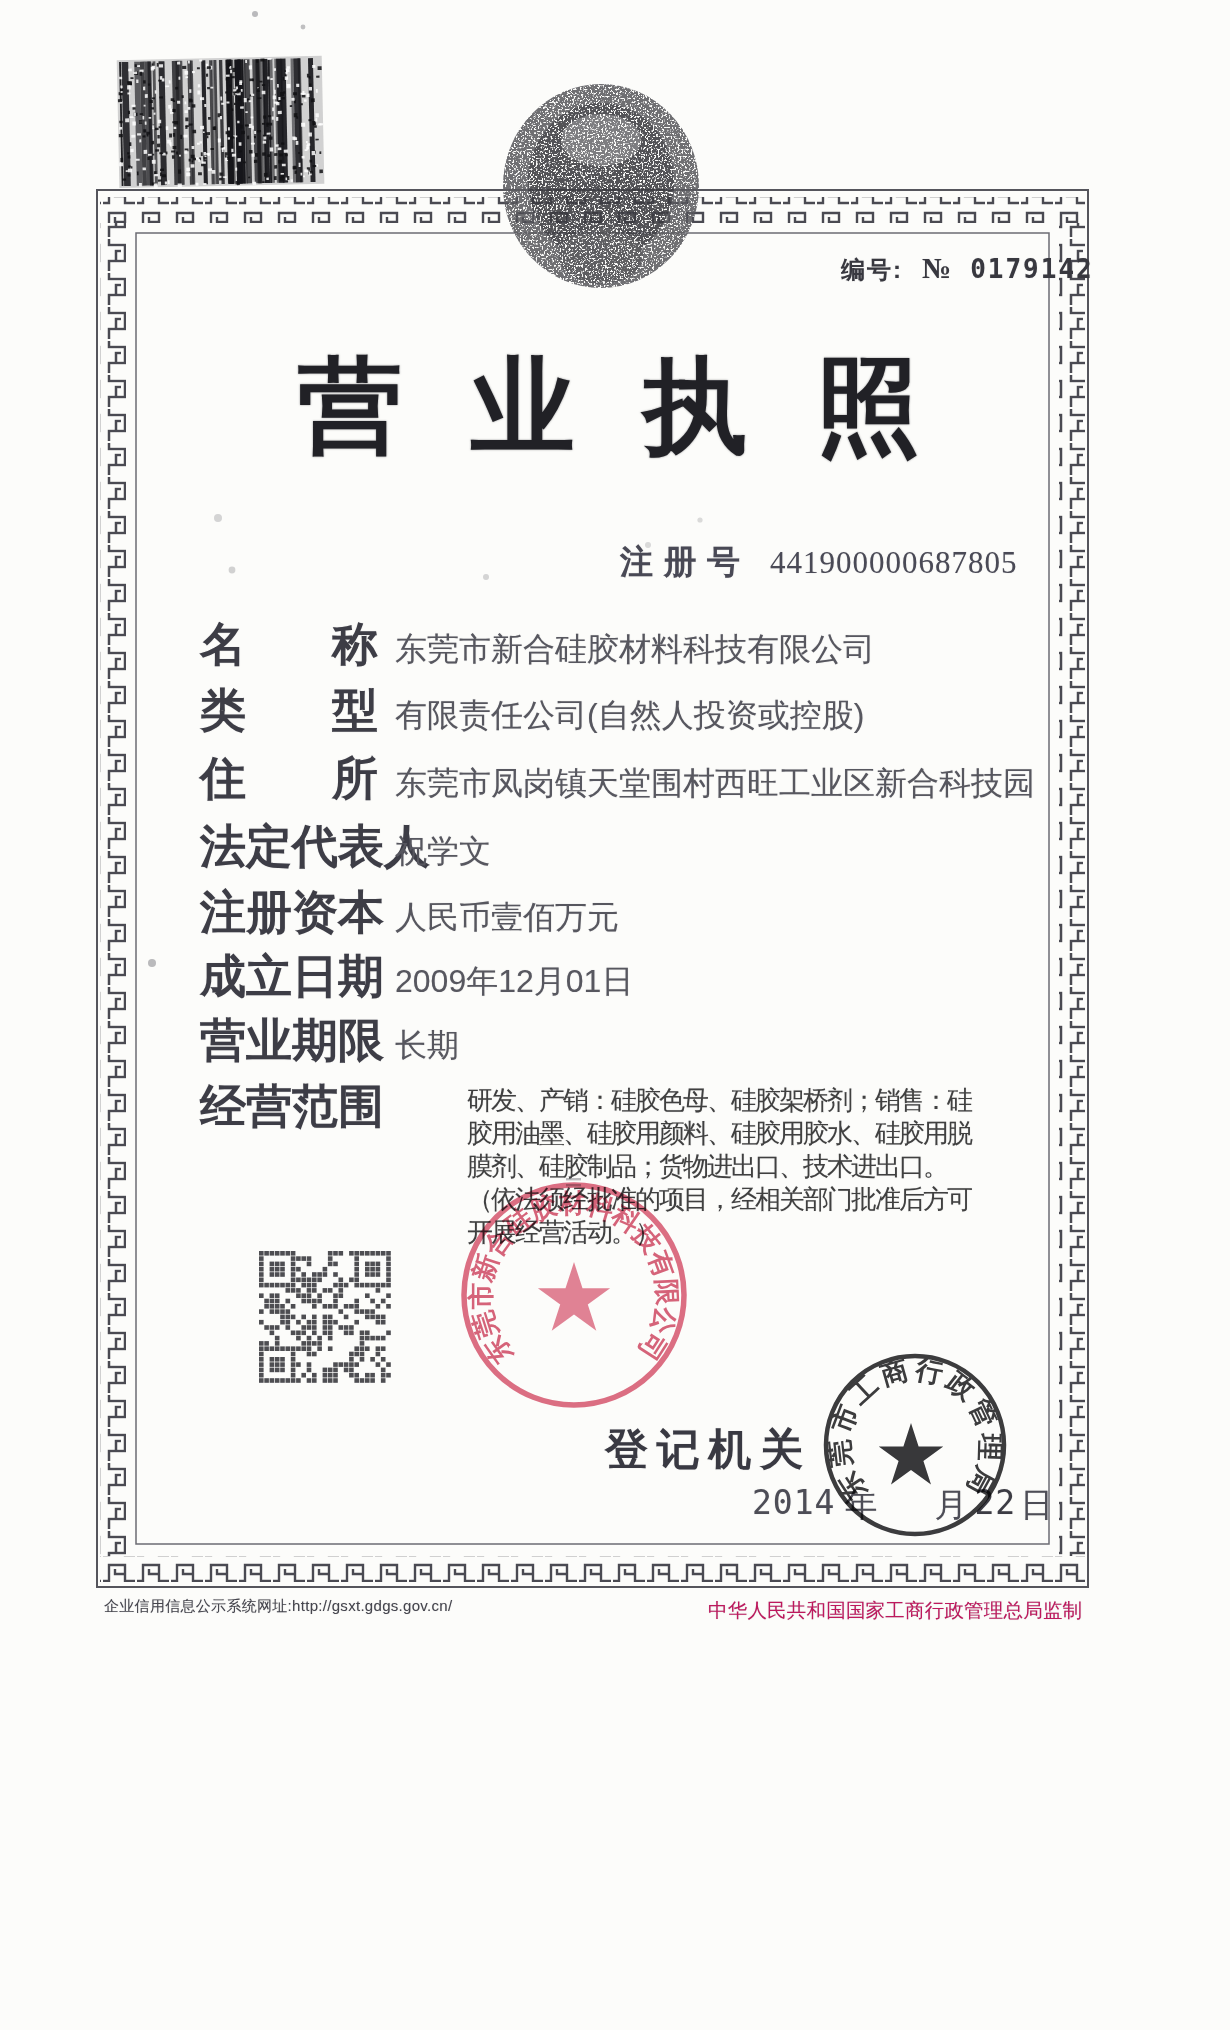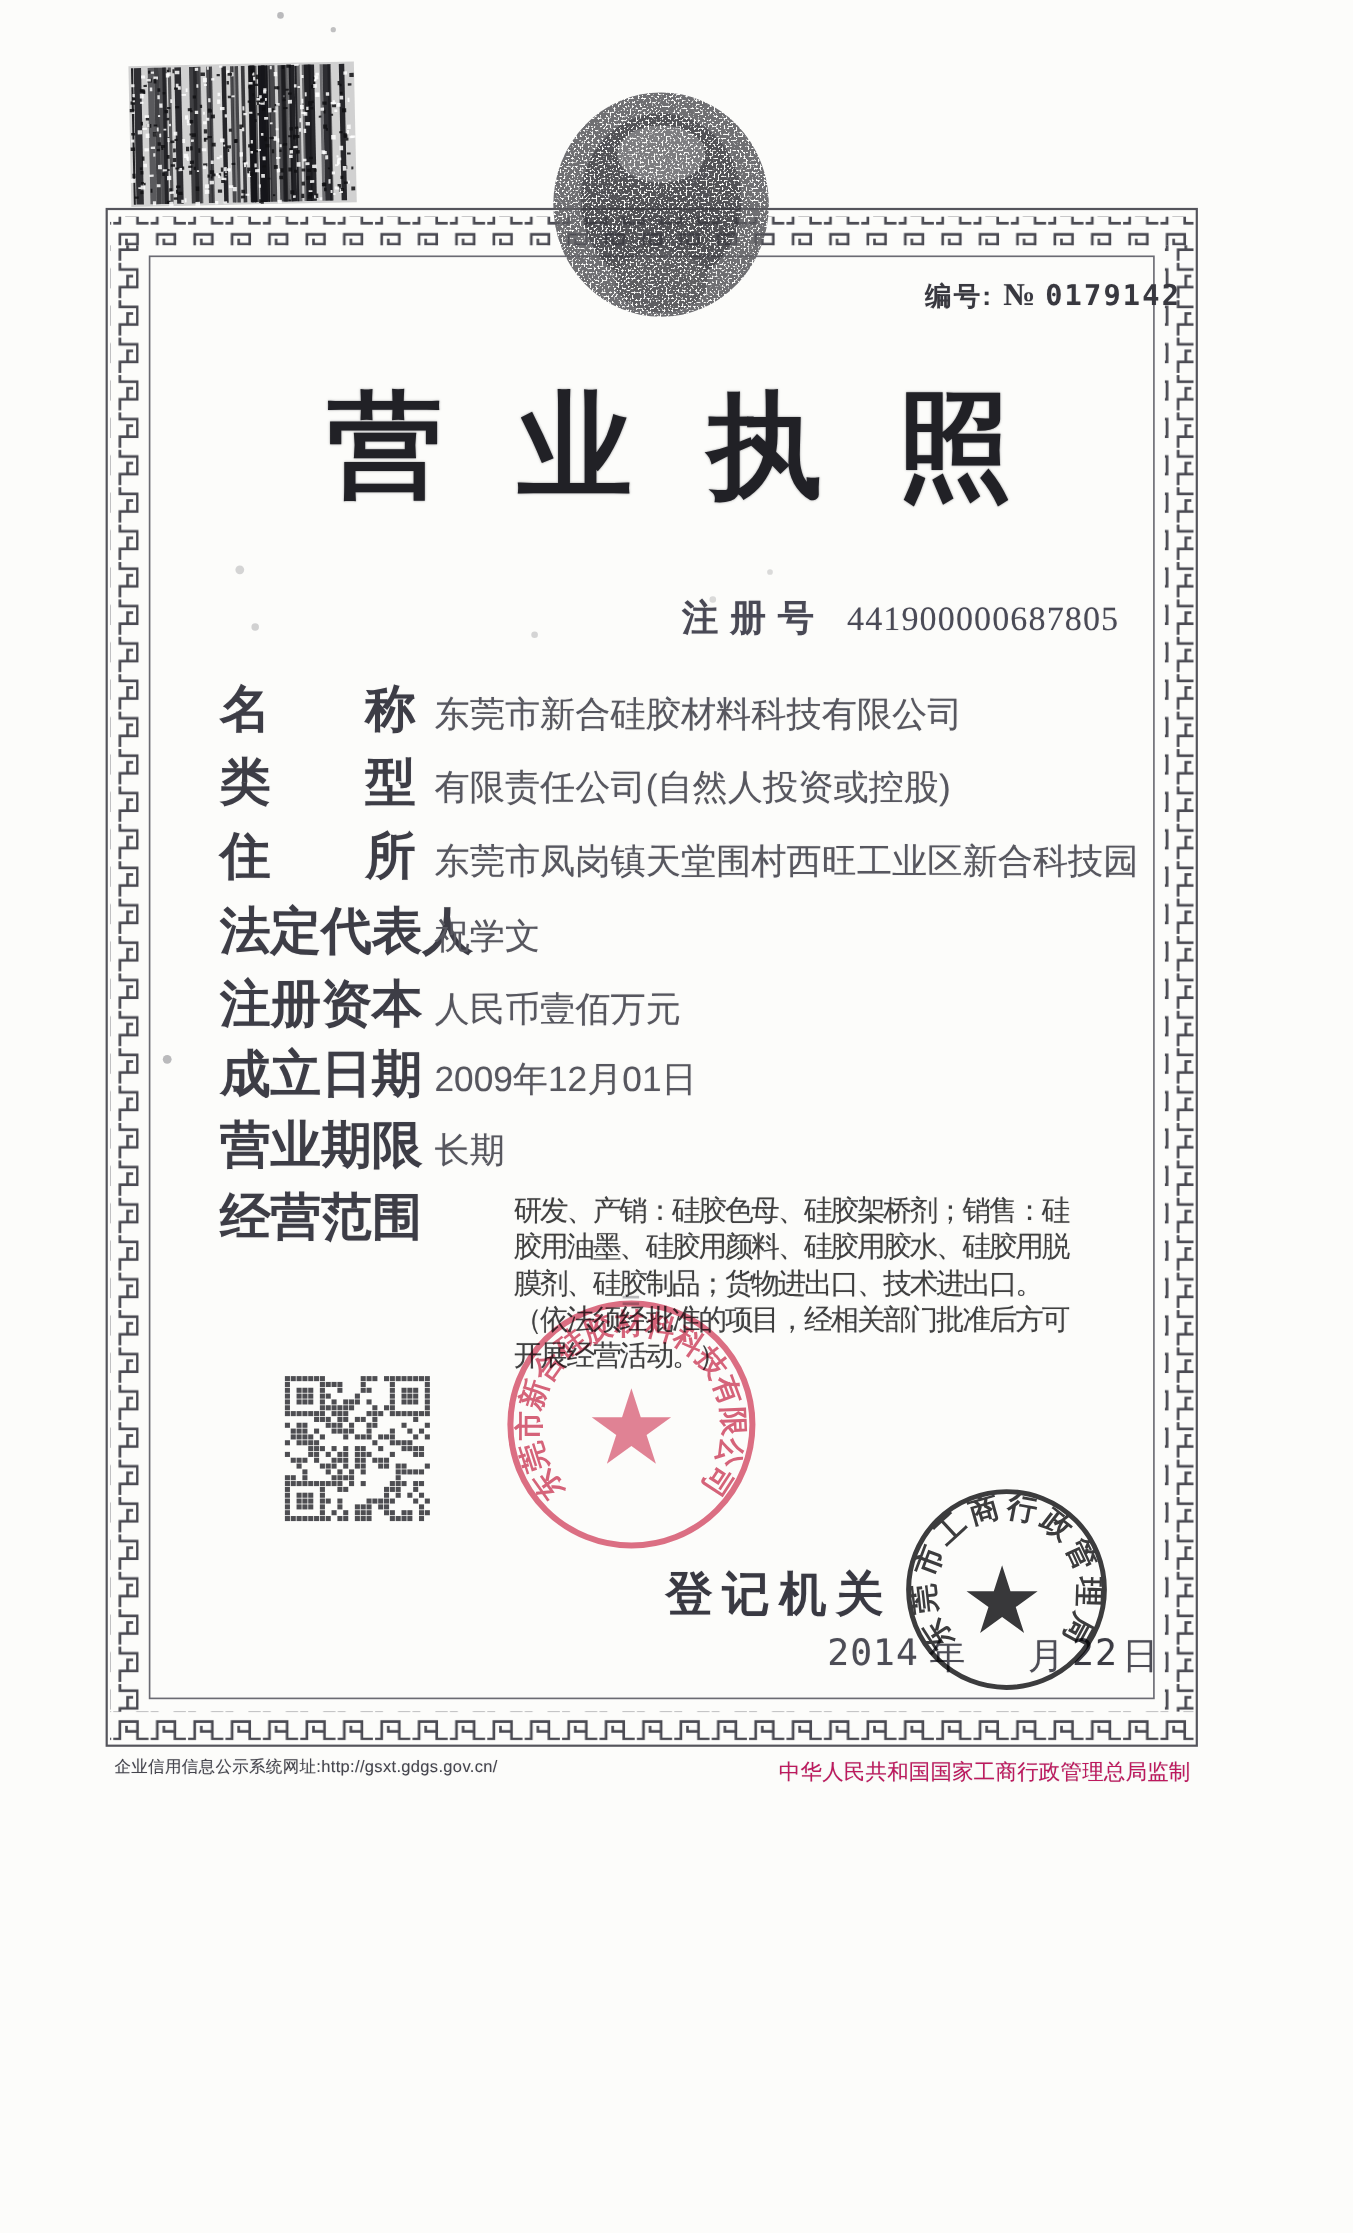--- a/index.html
+++ b/index.html
@@ -3,21 +3,21 @@
 <meta charset="utf-8">
 <style>
   *{margin:0;padding:0;box-sizing:border-box}
   html,body{width:1230px;height:2030px}
   body{background:#f2f1ee;font-family:"Liberation Sans",sans-serif;position:relative;overflow:hidden}
   .page{position:absolute;inset:0;background:#fcfcfa}
   svg.deco{position:absolute;left:0;top:0;z-index:0}
   svg.seals{position:absolute;left:0;top:0;z-index:3;mix-blend-mode:multiply;pointer-events:none}
   .txt{position:absolute;z-index:2;color:#4a4a52;text-shadow:0 0 1px rgba(70,70,78,.28)}
   .spread{display:flex;justify-content:space-between}
-  .serial{left:841px;top:252px;display:flex;align-items:baseline;gap:9px;color:#38383f;font-weight:700}
+  .serial{left:841px;top:252px;display:flex;align-items:baseline;gap:19px;color:#38383f;font-weight:700}
   .serial .slbl{font-size:24px;letter-spacing:2px}
   .serial .ssym{font-size:29px;font-family:"Liberation Serif",serif}
   .serial .snum{font-size:26px;letter-spacing:2px;font-family:"DejaVu Sans Mono",monospace}
   .title{left:298px;top:336px;width:622px;font-size:104px;line-height:140px;font-weight:900;color:#212126;text-shadow:0 0 2px rgba(35,35,42,.55)}
   .regrow{left:620px;top:540px;display:flex;align-items:baseline}
   .regrow .rlbl{width:120px;font-size:33px;font-weight:700;color:#494955}
   .regrow .rval{margin-left:30px;font-size:31px;letter-spacing:1px;color:#4a4a56;font-family:Liberation Serif, serif}
   .row{left:200px;display:flex;align-items:baseline}
   .row .flabel{width:178px;font-size:46px;font-weight:700;color:#3d3d46;flex-shrink:0}
   .row .fvalue{margin-left:17px;font-size:32px;color:#57575f;white-space:nowrap}

